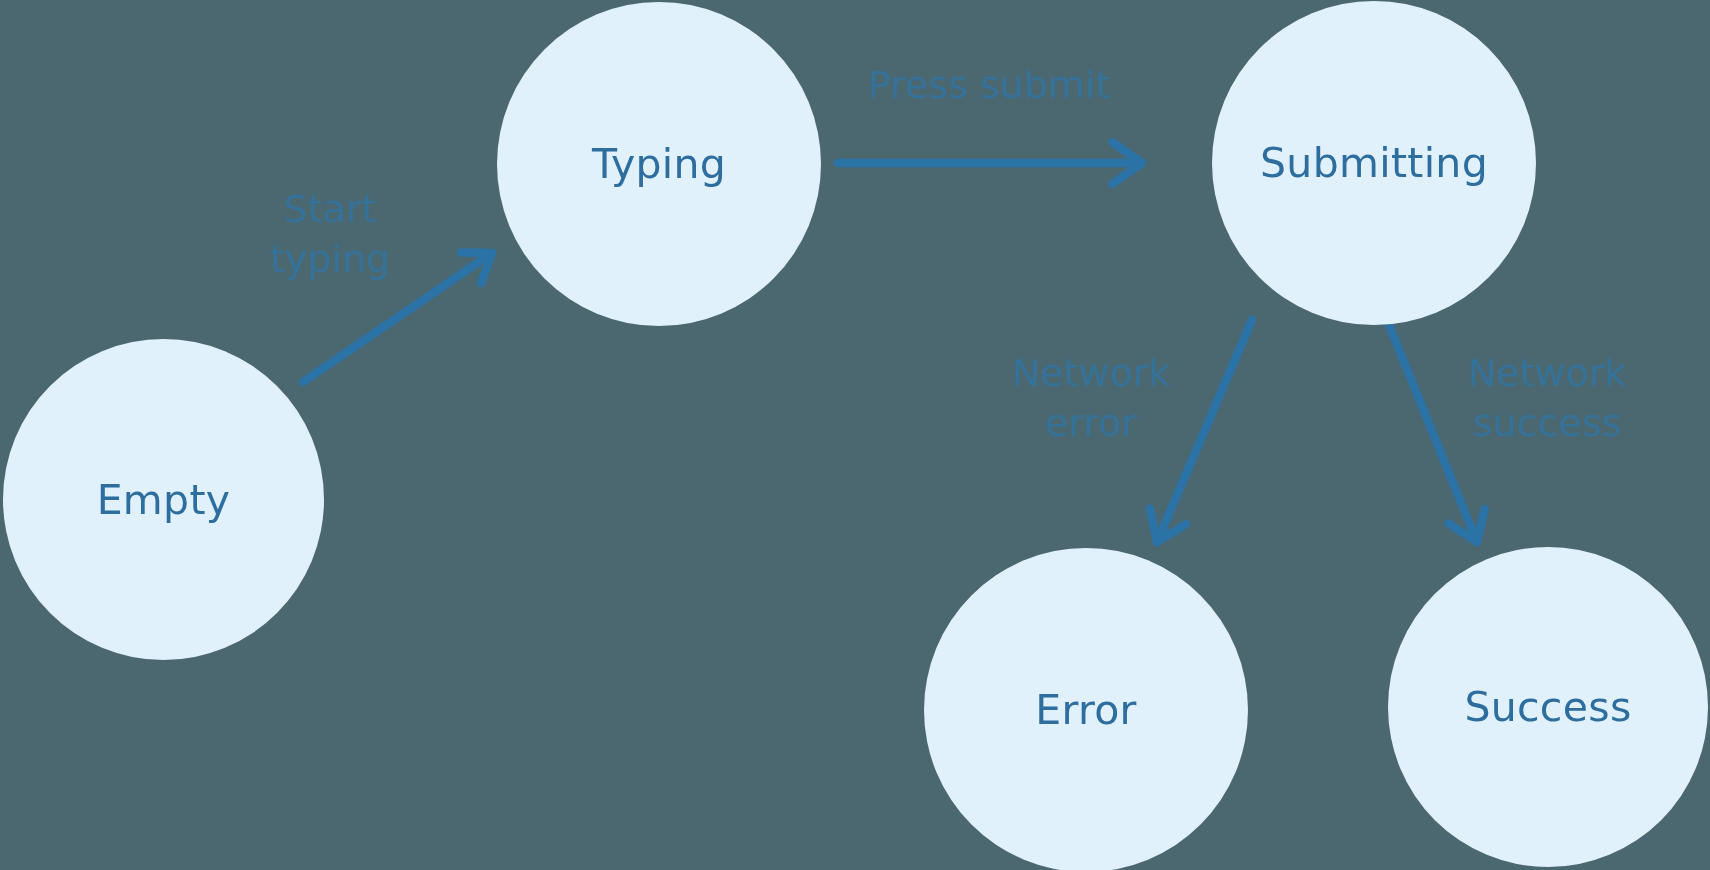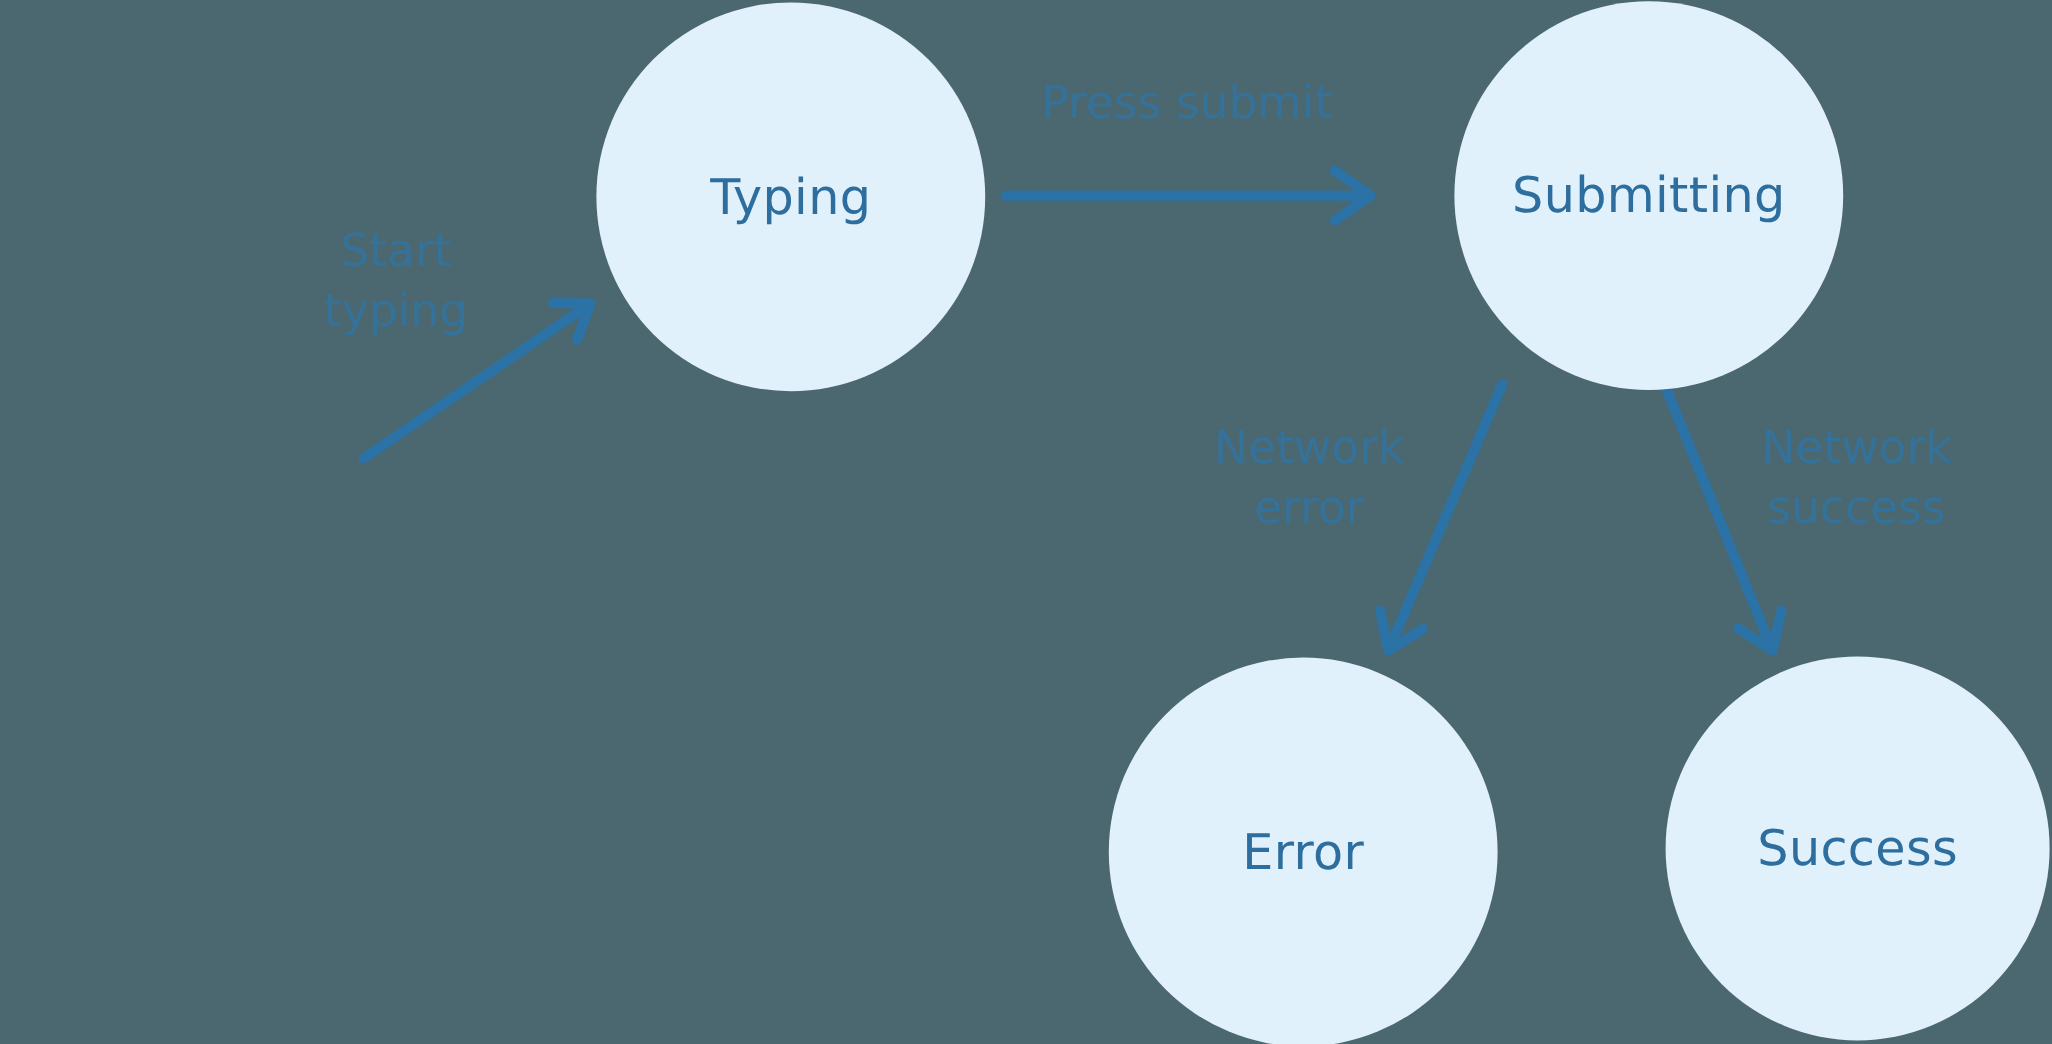--- a/index.html
+++ b/index.html
@@ -79,20 +79,23 @@
     <g>
       <path d="M1252,320 L1157,542"></path>
       <path d="M1185.9,524.1 L1157,542 L1150,508.7"></path>
     </g>
     <g>
       <path d="M1387,320 L1477,542"></path>
       <path d="M1484.6,508.9 L1477,542 L1448.5,523.5"></path>
     </g>
   </svg>
 
+  <div class="node node-empty">
+    <span>Empty</span>
+  </div>
   <div class="node node-typing">
     <span>Typing</span>
   </div>
   <div class="node node-submitting">
     <span>Submitting</span>
   </div>
   <div class="node node-error">
     <span>Error</span>
   </div>
   <div class="node node-success">

